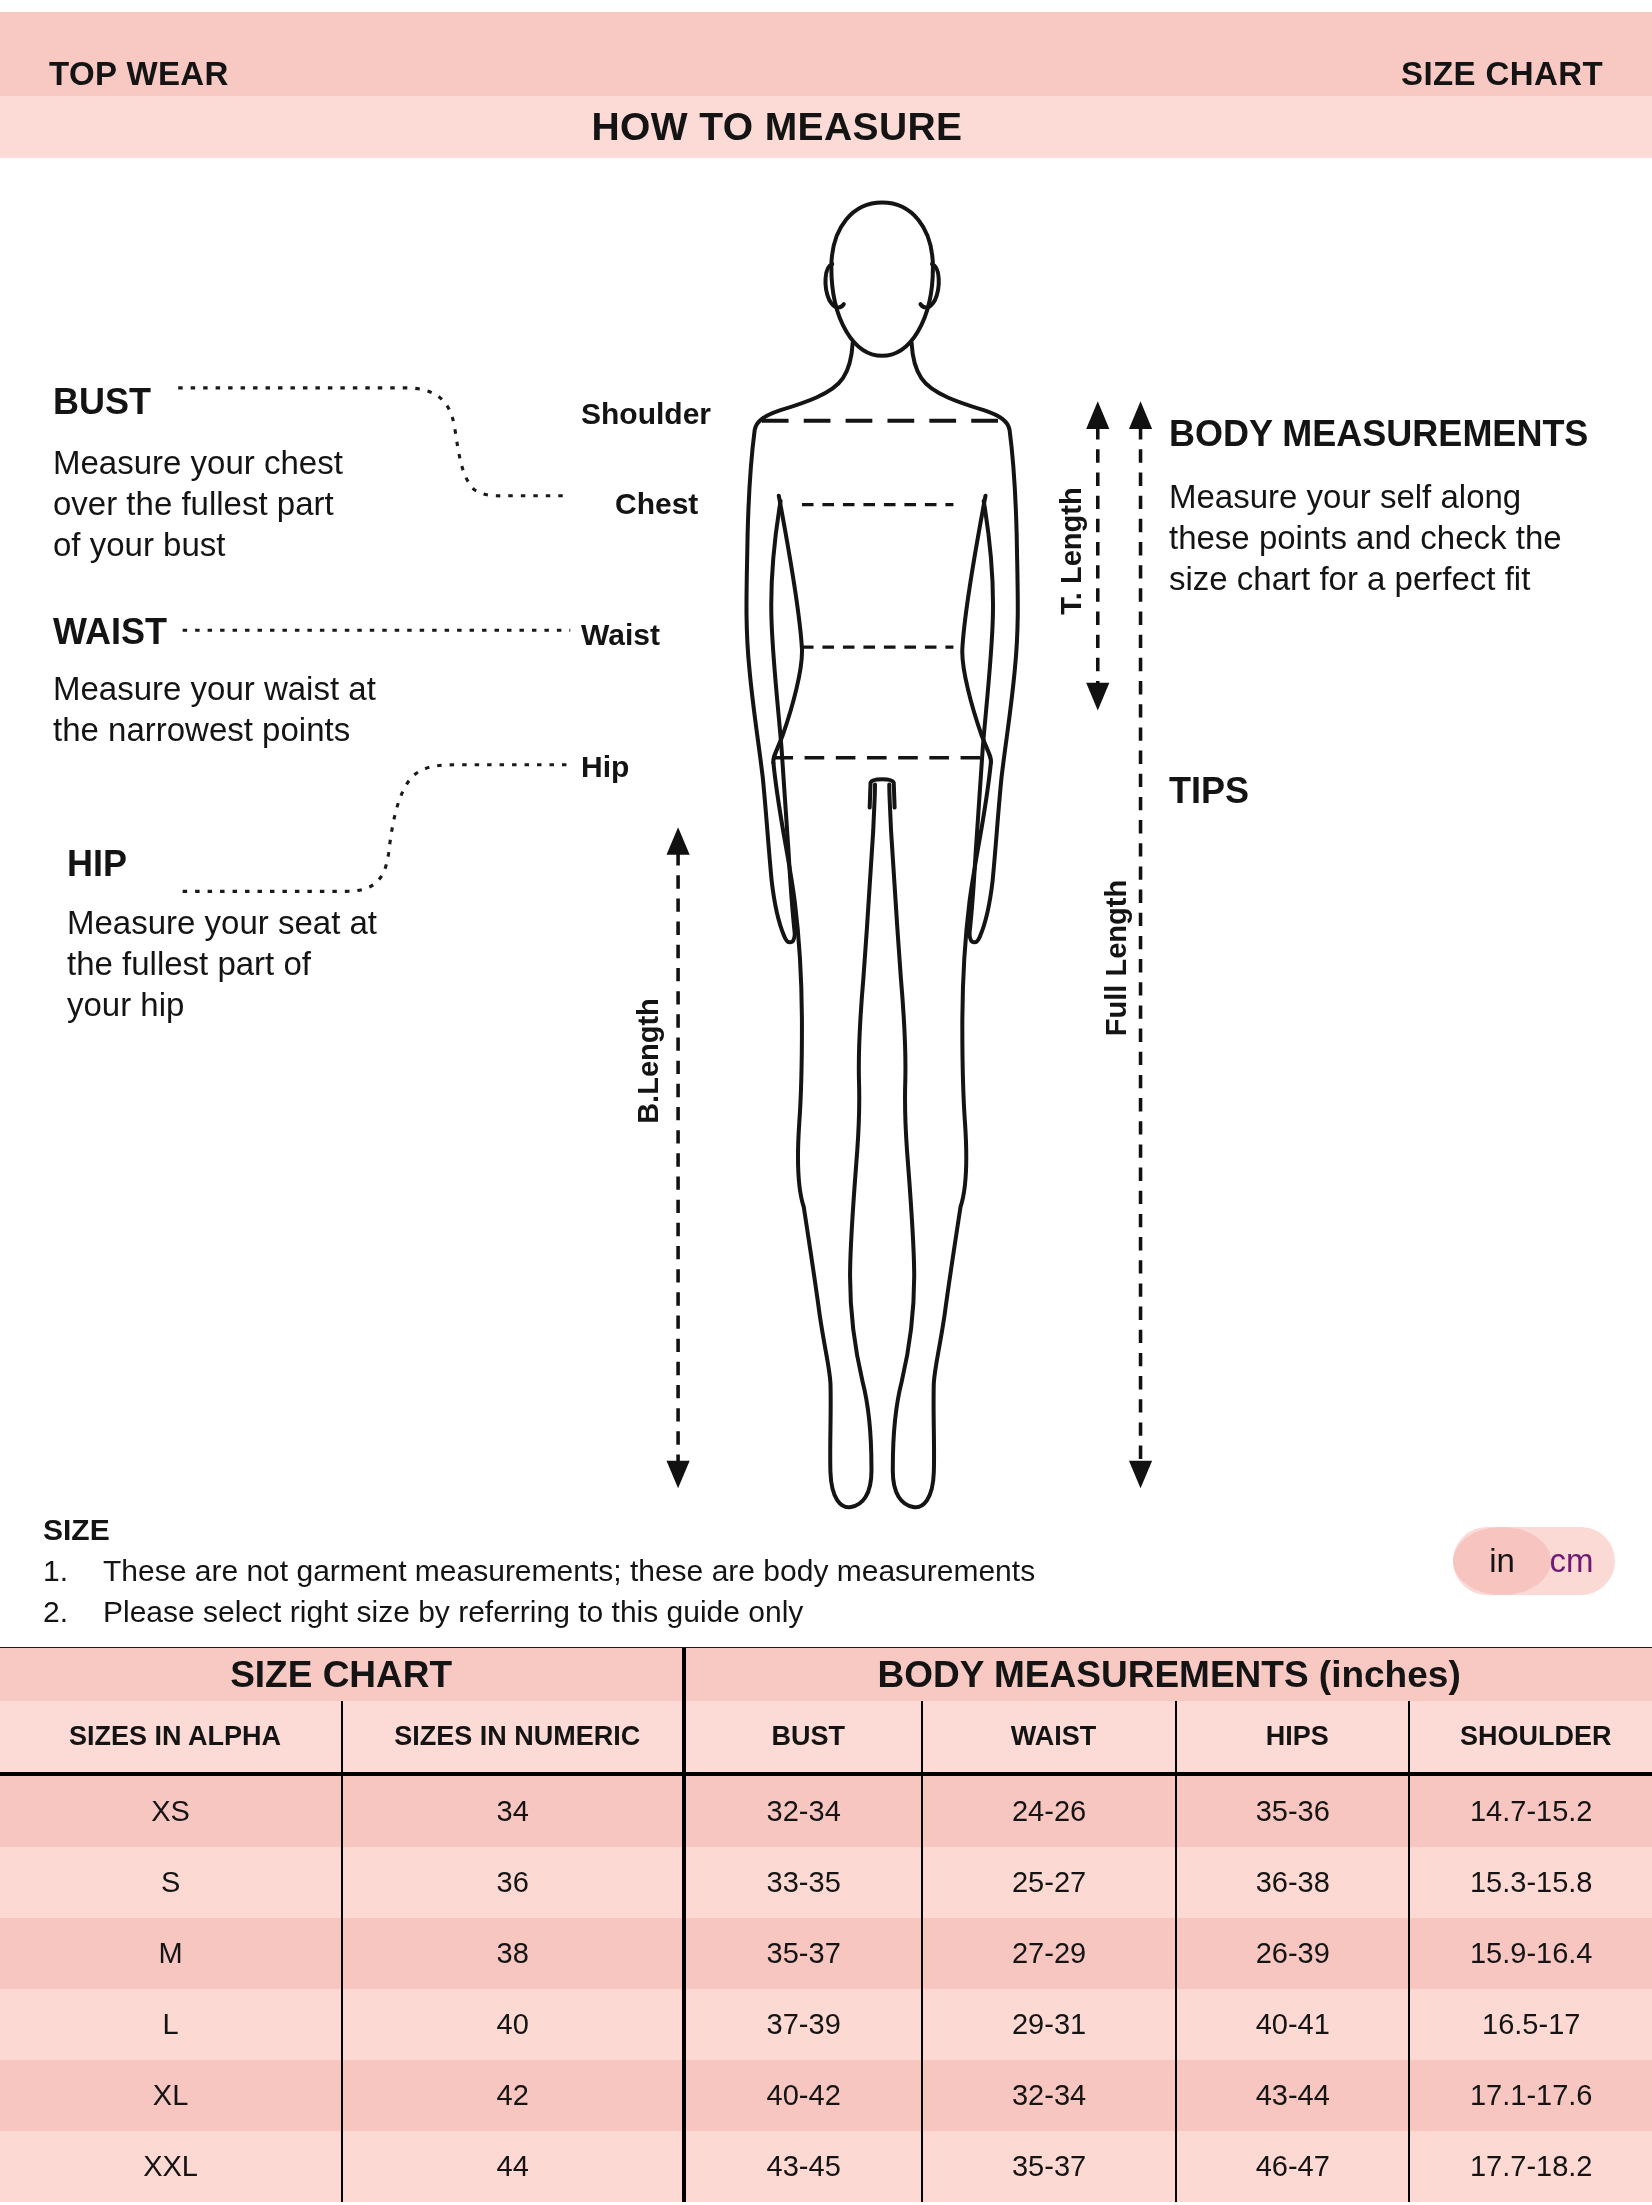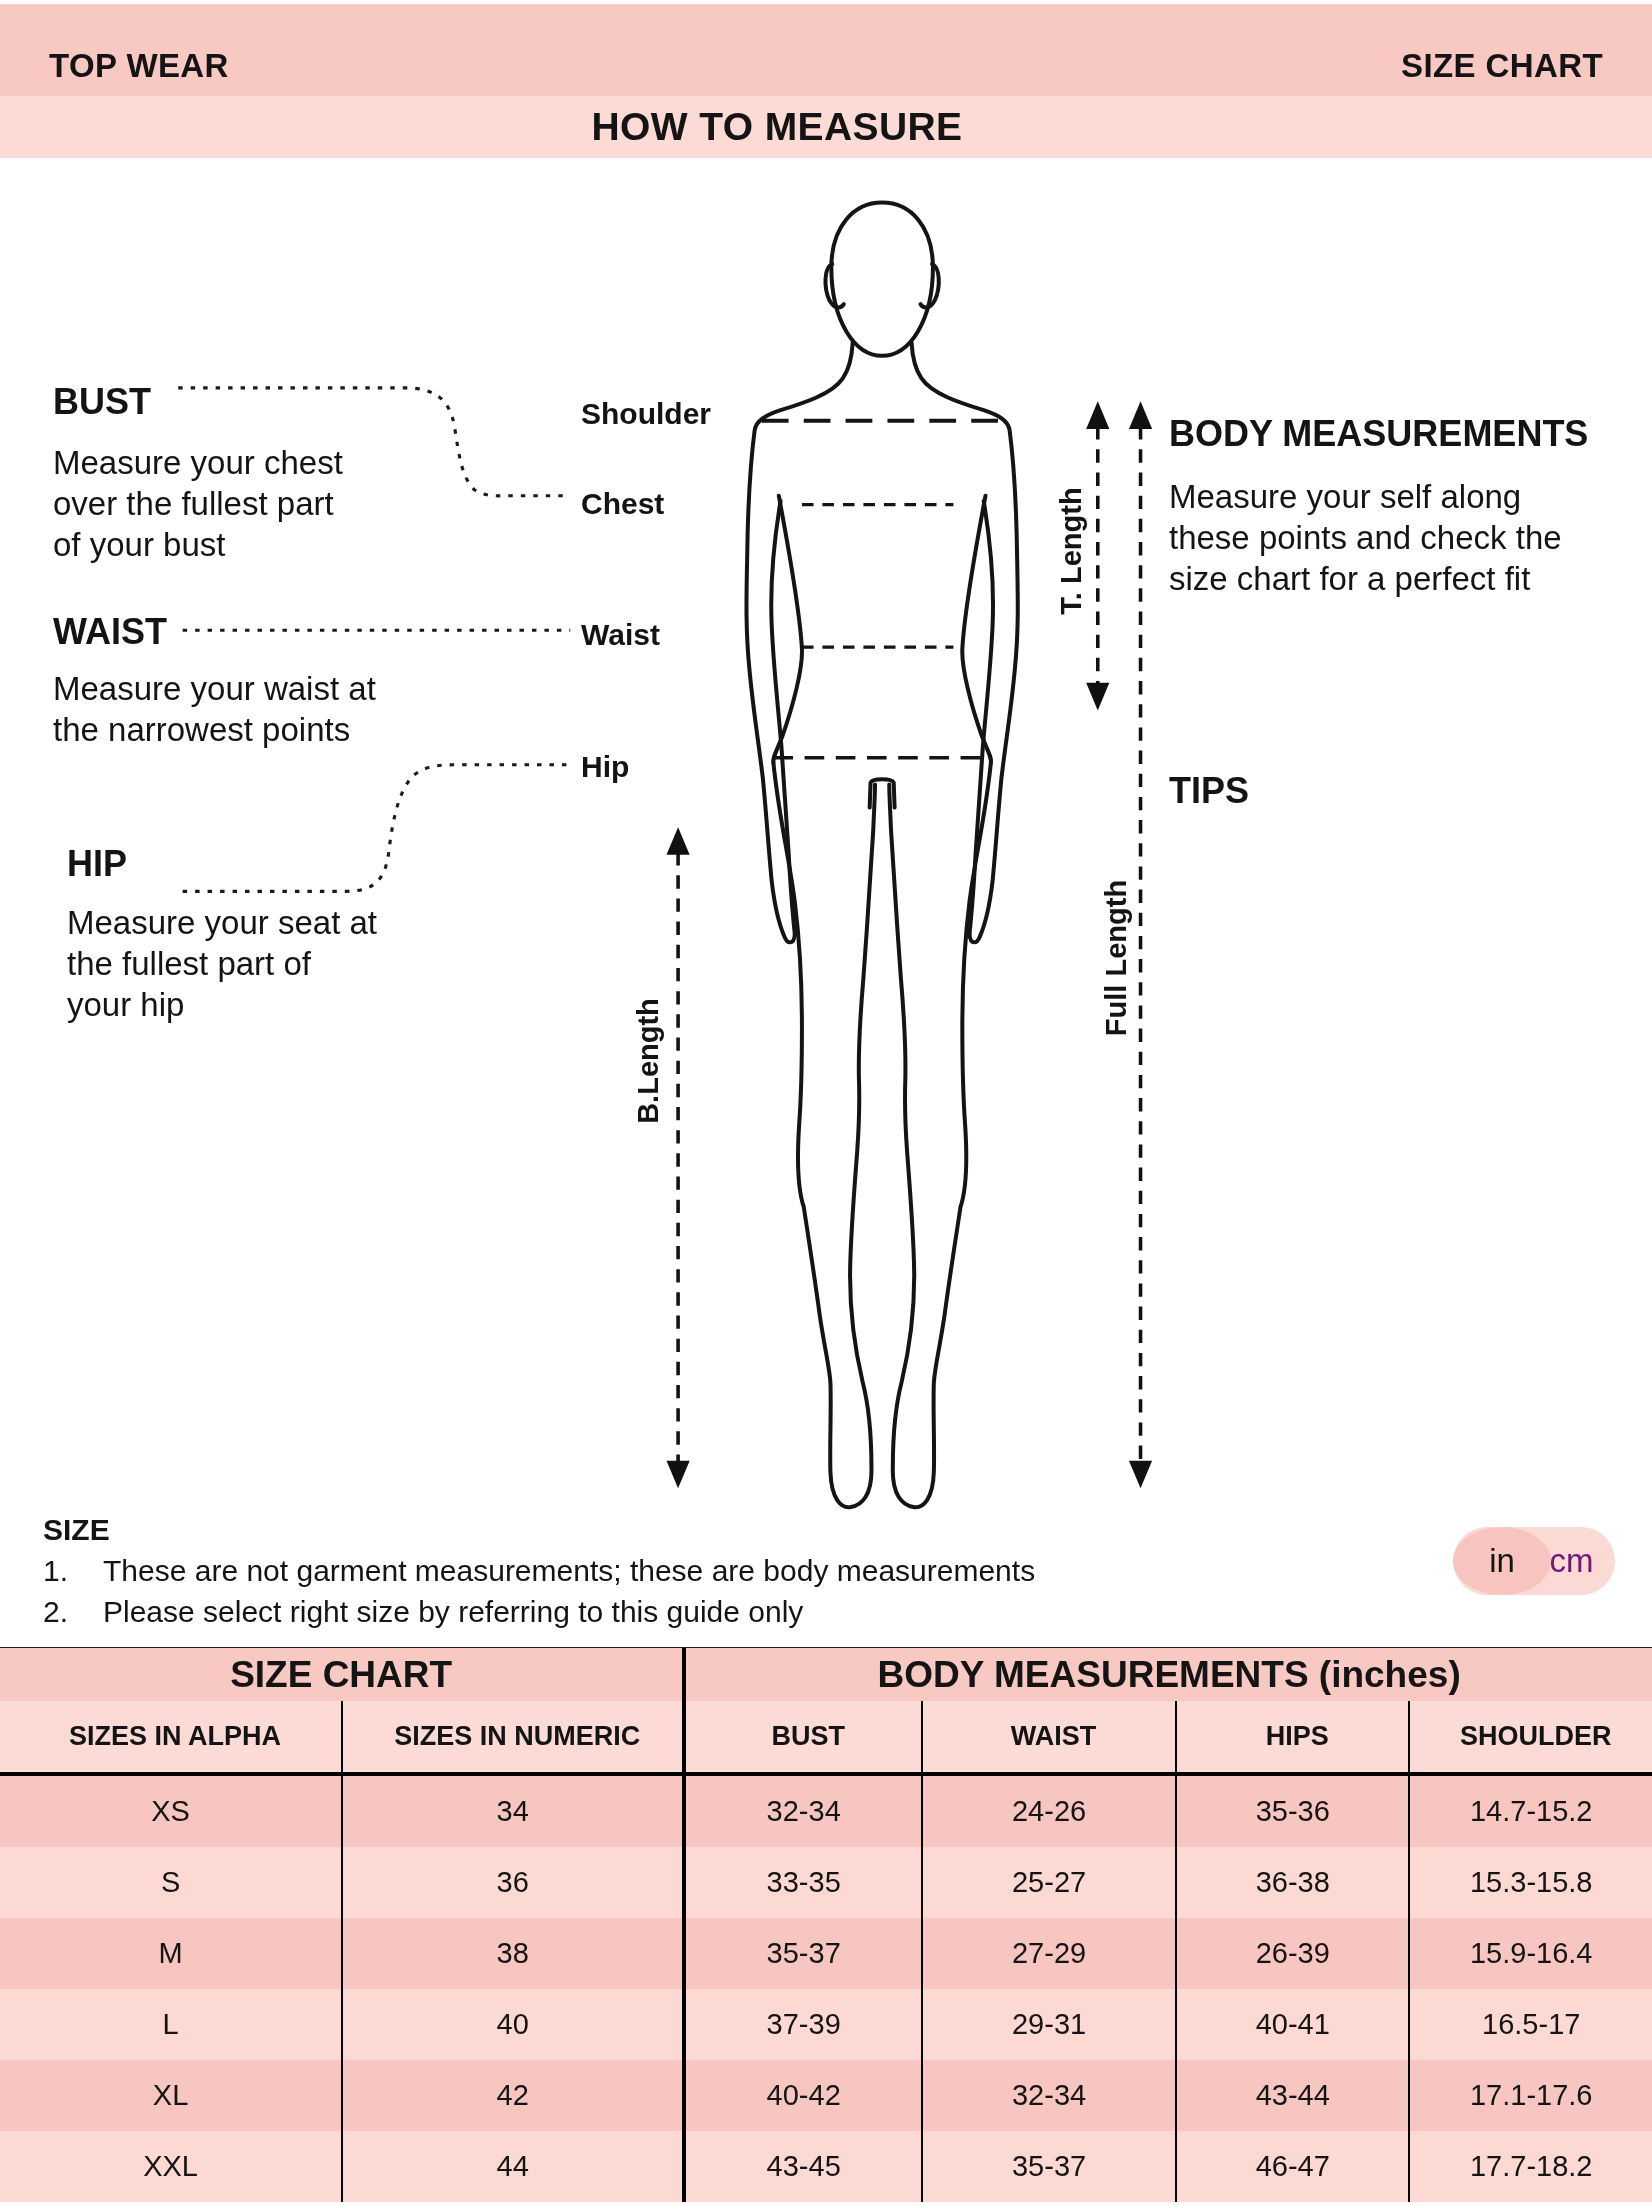--- a/index.html
+++ b/index.html
@@ -2,21 +2,21 @@
 <html style="font-size:14.3px"><head>
 <meta charset="utf-8">
 <style>
   html,body{margin:0;padding:0;background:#fff;}
   .page{
     position:relative;width:1652px;height:2205px;background:#ffffff;
     font-family:"Liberation Sans", sans-serif;color:#141414;overflow:hidden;
   }
   
   .topbar{
-    position:absolute;left:0;top:4px;width:100%;height:124px;background:#f8c8c3;
+    position:absolute;left:0;top:12px;width:100%;height:124px;background:#f8c8c3;
     display:flex;align-items:center;justify-content:space-between;
     padding:0 49px;box-sizing:border-box;font-weight:bold;font-size:33px;letter-spacing:0.4px;
   }
   .banner{
     position:absolute;left:0;top:96px;width:100%;height:62px;background:#fcdad6;
     display:flex;align-items:center;justify-content:center;
     font-weight:bold;font-size:39px;letter-spacing:0.4px;
   }
   .banner span{transform:translateX(-49px);}
   
@@ -137,21 +137,21 @@
   </div>
 
   <div class="abs h1" style="left:67px;top:843px;">HIP</div>
   <div class="abs para" style="left:67px;top:902px;">
     <div>Measure your seat at</div>
     <div>the fullest part of</div>
     <div>your hip</div>
   </div>
 
   <div class="abs flabel" style="left:581px;top:397px;">Shoulder</div>
-  <div class="abs flabel" style="left:581px;top:487px;">Chest</div>
+  <div class="abs flabel" style="left:615px;top:487px;">Chest</div>
   <div class="abs flabel" style="left:581px;top:618px;">Waist</div>
   <div class="abs flabel" style="left:581px;top:750px;">Hip</div>
 
   <div class="vlabel" style="left:995px;top:533px;width:151px;">T. Length</div>
   <div class="vlabel" style="left:1022px;top:940px;width:187px;">Full Length</div>
   <div class="vlabel" style="left:572px;top:1043px;width:151px;">B.Length</div>
 
   <div class="abs h1" style="left:1169px;top:413px;">BODY MEASUREMENTS</div>
   <div class="abs para" style="left:1169px;top:476px;">
     <div>Measure your self along</div>

